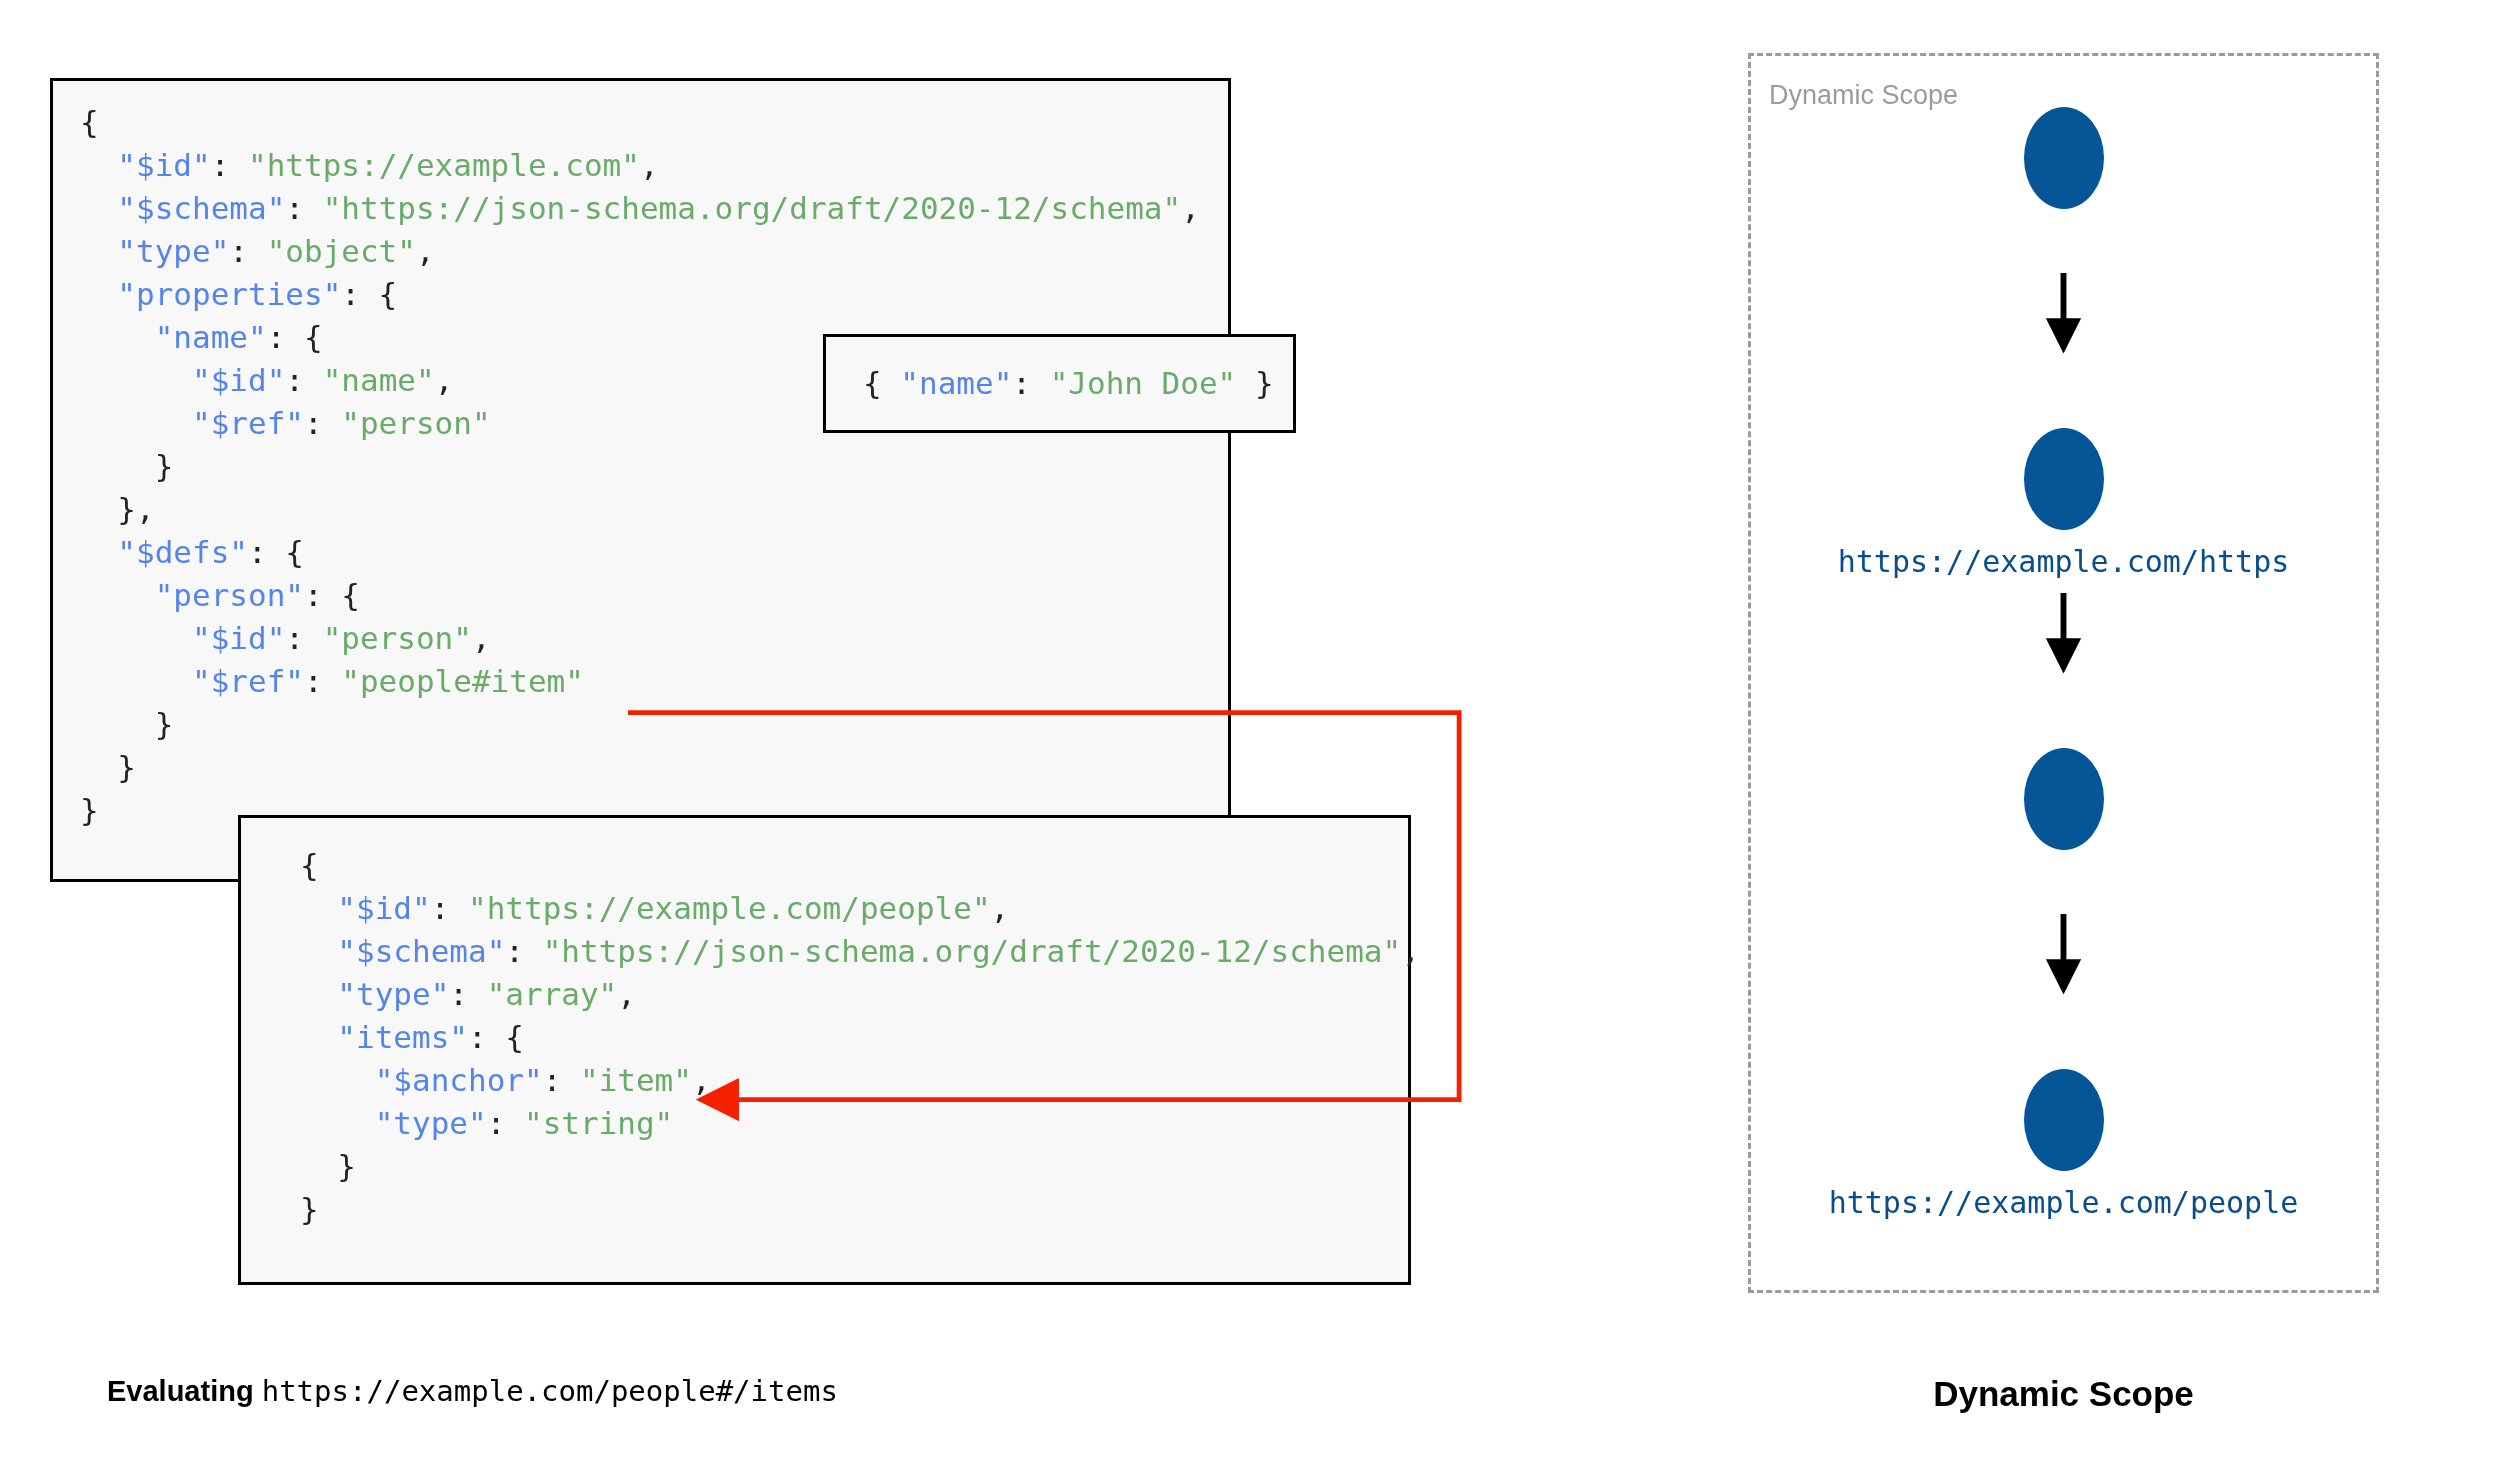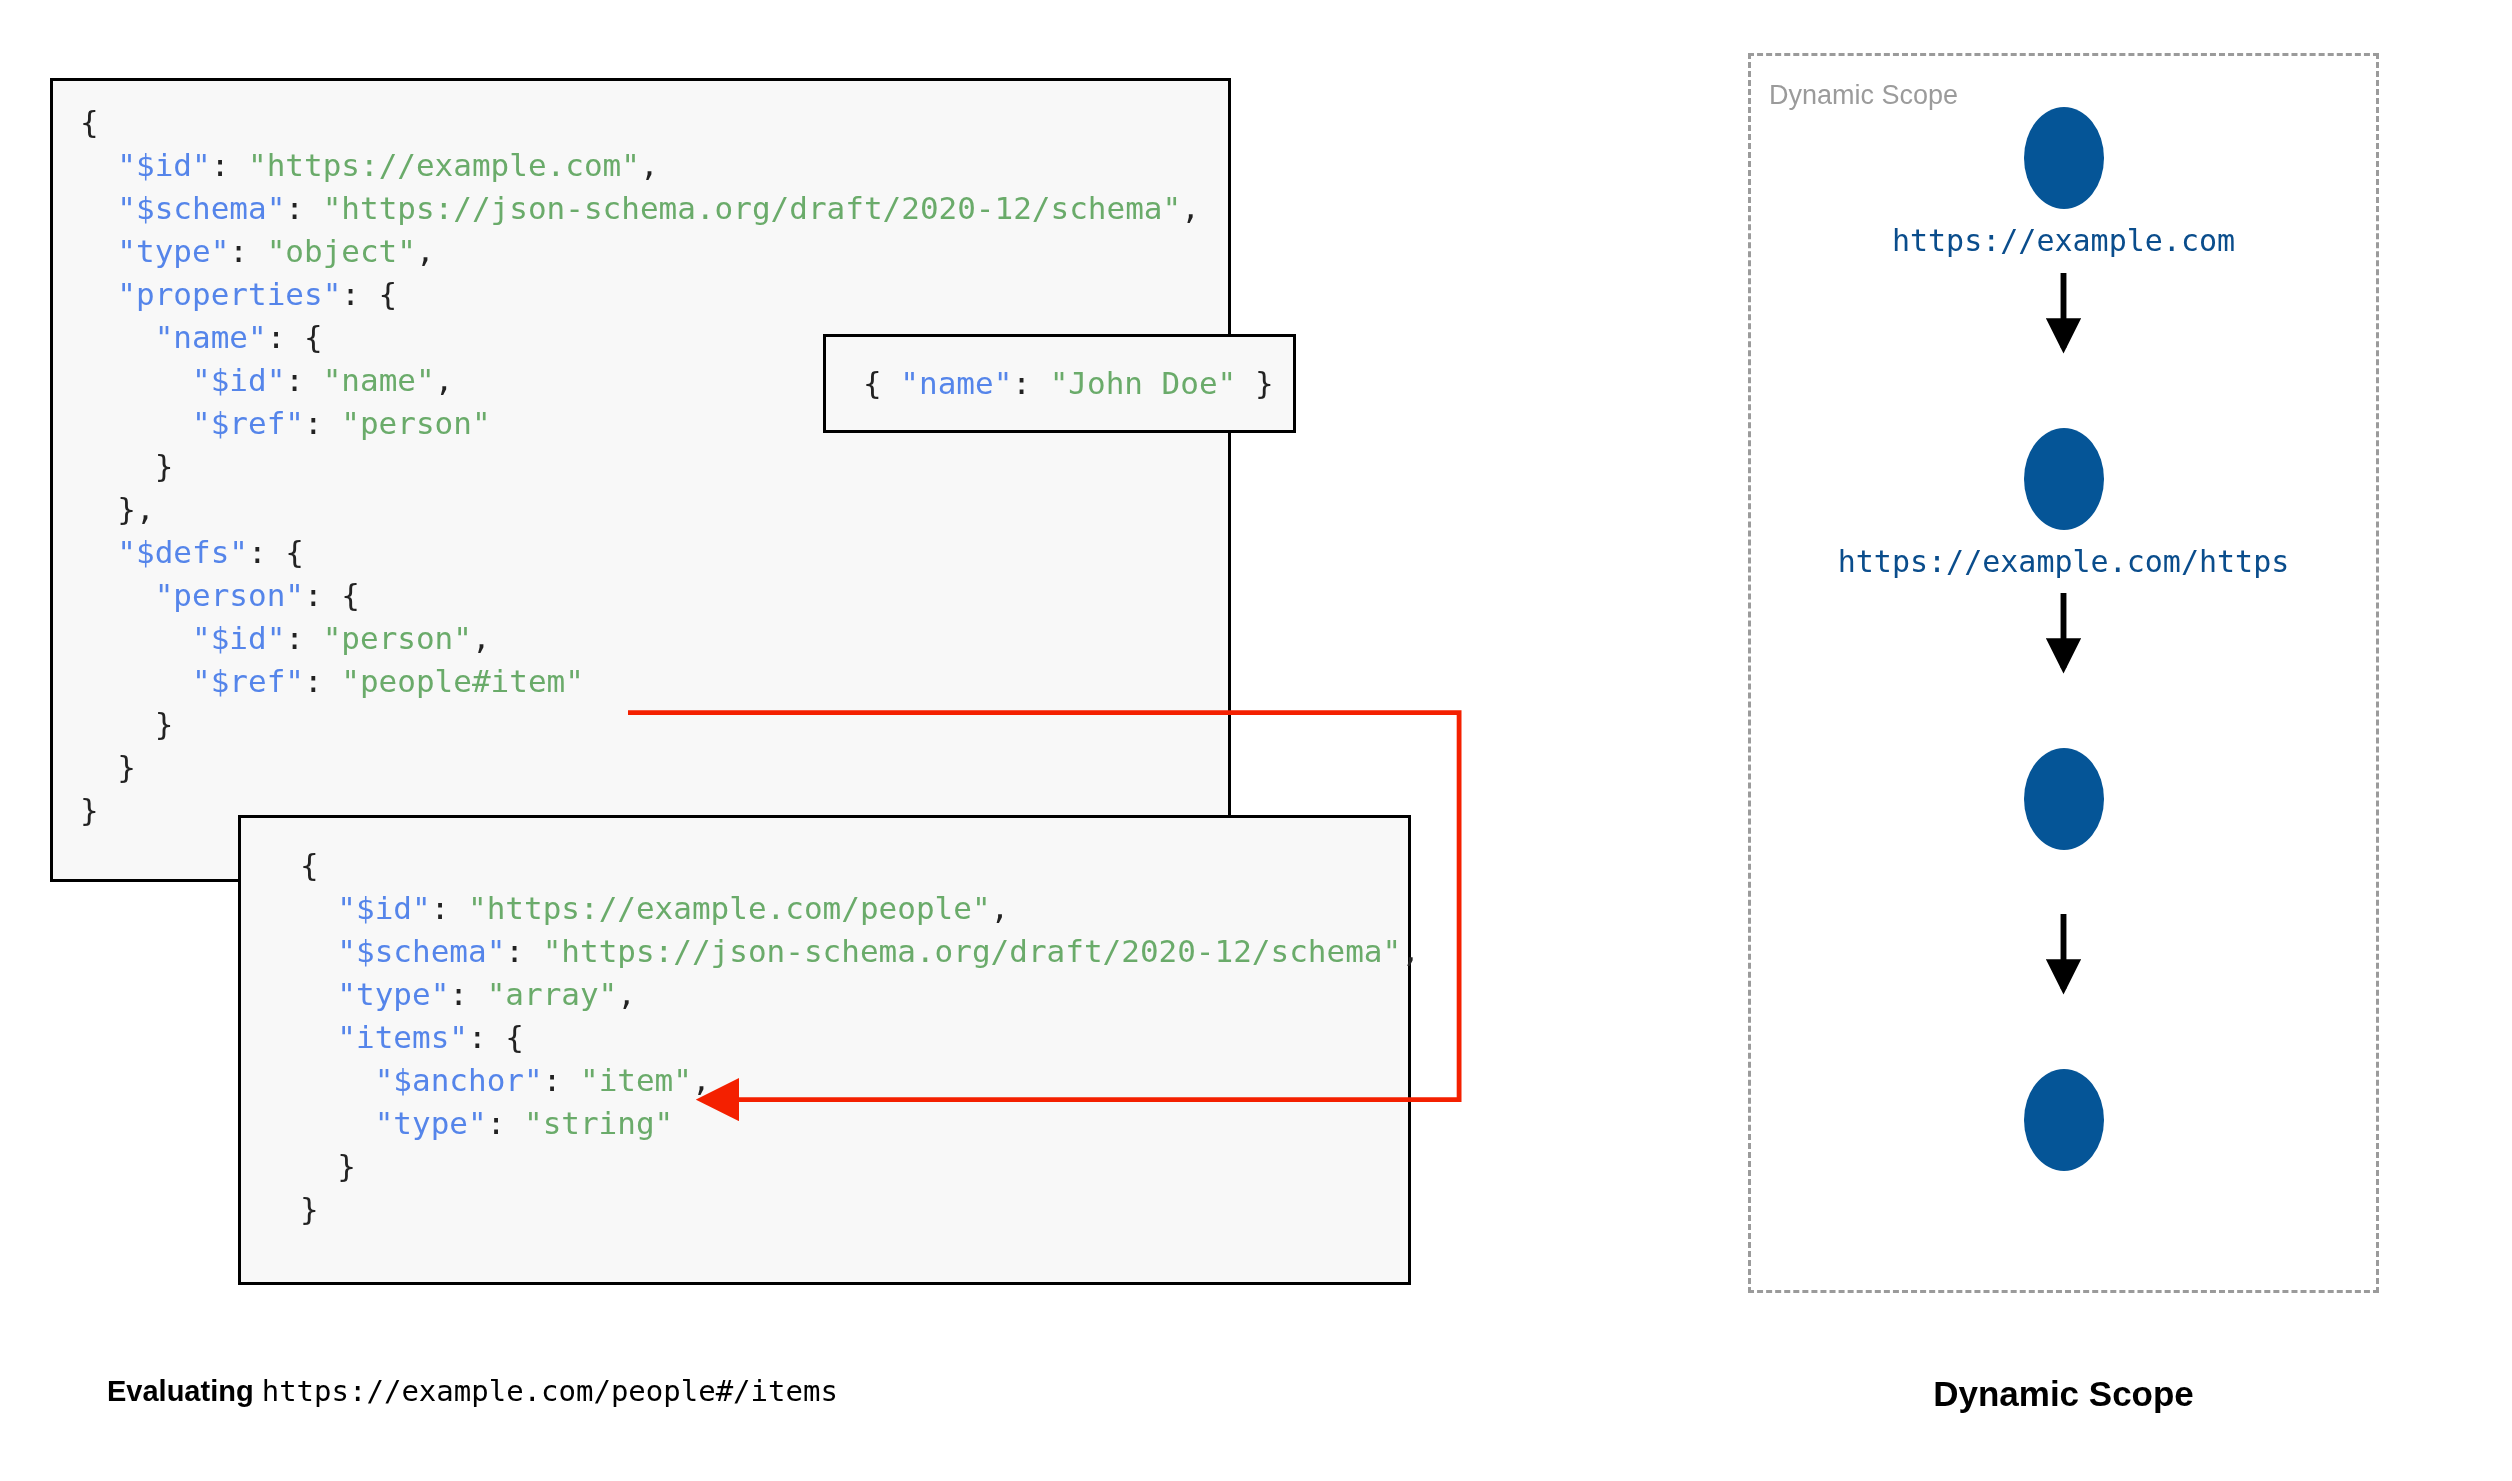--- a/index.html
+++ b/index.html
@@ -137,21 +137,20 @@
   <div class="caption" id="evaluating-caption">
     <span class="bold">Evaluating </span><span class="mono">https://example.com/people#/items</span>
   </div>
 
   <div id="dynamic-scope-panel" style="border-color: rgb(155, 155, 155);"></div>
   <div id="dynamic-scope-label" style="color: rgb(155, 155, 155);">Dynamic Scope</div>
 
   <div id="scope-nodes">
       <div class="scope-node" style="top: 107px;">
         <div class="circle" style="background: rgb(5, 85, 151);"></div>
-        <div class="node-label" style="color: rgb(10, 77, 140);">https://example.com</div>
       </div>
       <svg class="down-arrow" width="631" height="96" style="position: absolute; left: 1748px; top: 273px;" viewBox="0 0 1180 180">
         <defs>
           <marker id="bk0" markerWidth="6" markerHeight="6" refX="5" refY="3" orient="auto" markerUnits="strokeWidth">
             <path d="M0,0 L6,3 L0,6 z" fill="#000"></path>
           </marker>
         </defs>
         <line x1="590" y1="0" x2="590" y2="140" stroke="#000" stroke-width="11" marker-end="url(#bk0)"></line>
       </svg>
       <div class="scope-node" style="top: 428px;">
@@ -172,19 +171,20 @@
       <svg class="down-arrow" width="631" height="96" style="position: absolute; left: 1748px; top: 914px;" viewBox="0 0 1180 180">
         <defs>
           <marker id="bk2" markerWidth="6" markerHeight="6" refX="5" refY="3" orient="auto" markerUnits="strokeWidth">
             <path d="M0,0 L6,3 L0,6 z" fill="#000"></path>
           </marker>
         </defs>
         <line x1="590" y1="0" x2="590" y2="140" stroke="#000" stroke-width="11" marker-end="url(#bk2)"></line>
       </svg>
       <div class="scope-node" style="top: 1069px;">
         <div class="circle" style="background: rgb(5, 85, 151);"></div>
+        <div class="node-label" style="color: rgb(10, 77, 140);">https://example.com/people</div>
       </div>
     </div>
 
   <div class="caption" id="dynamic-scope-caption">Dynamic Scope</div>
 
 </div>
 
 
 </body></html>

